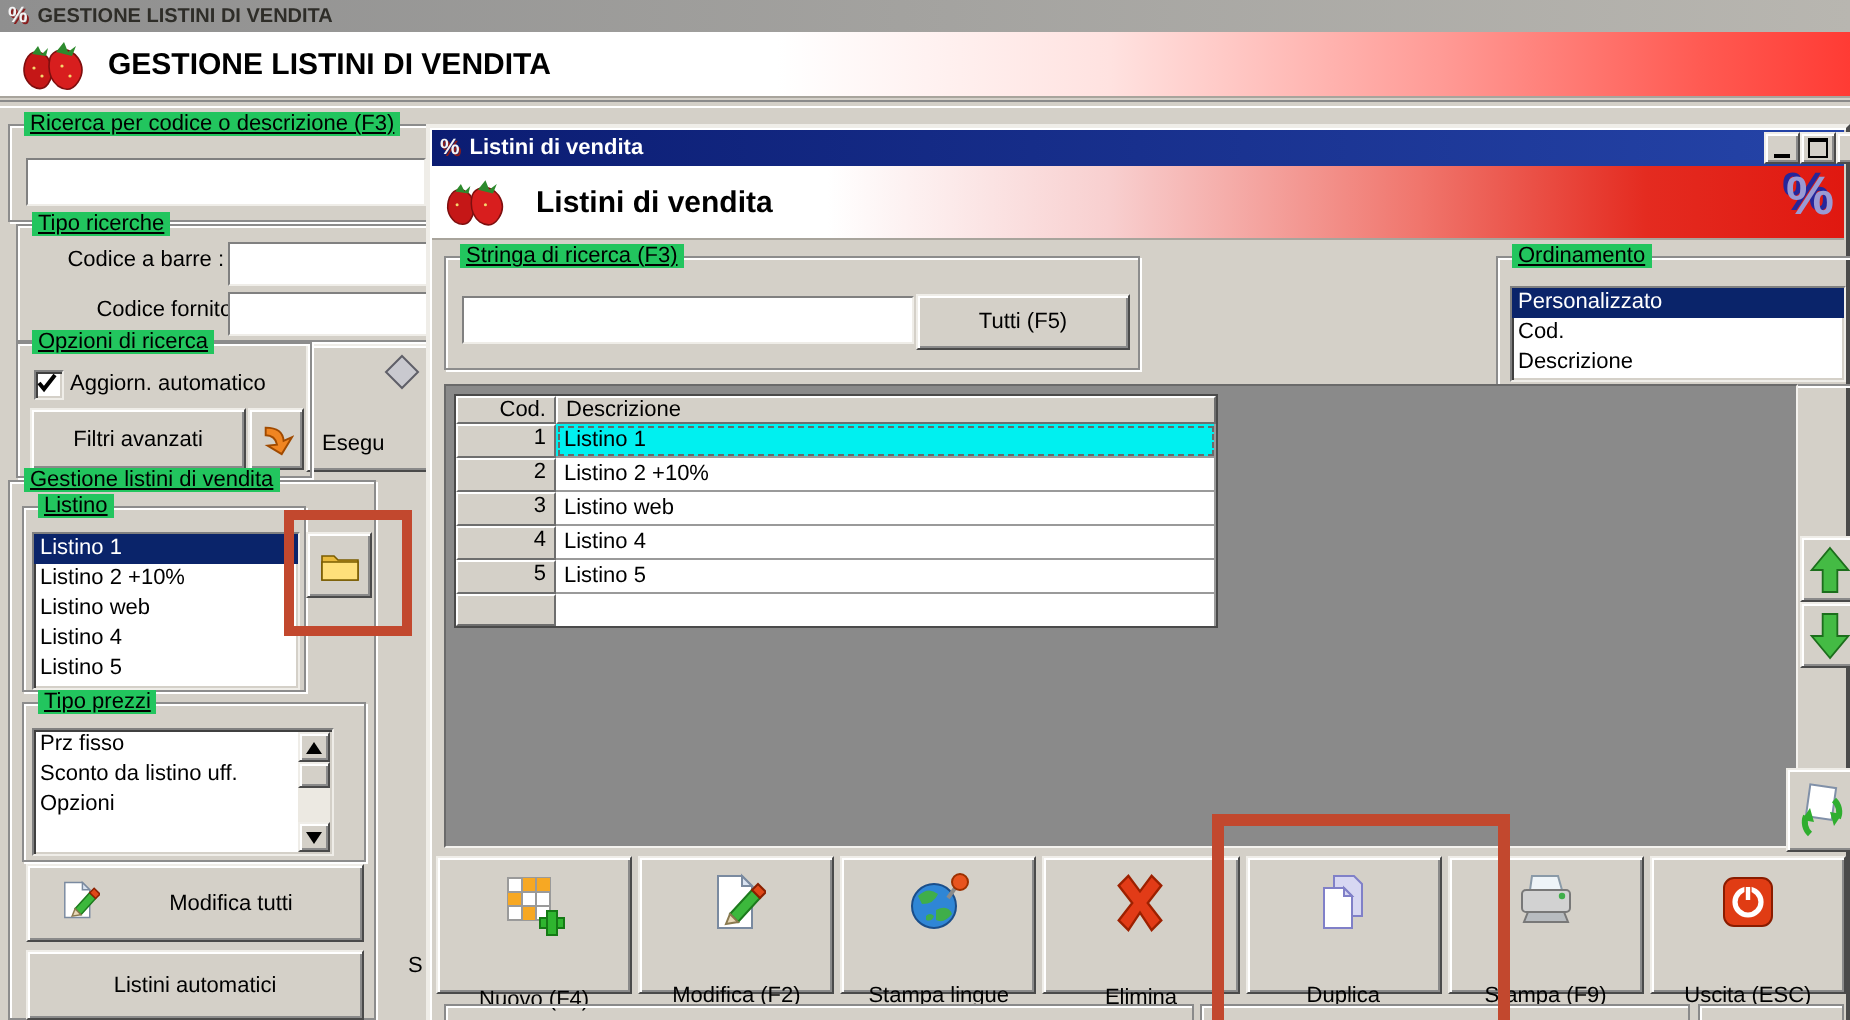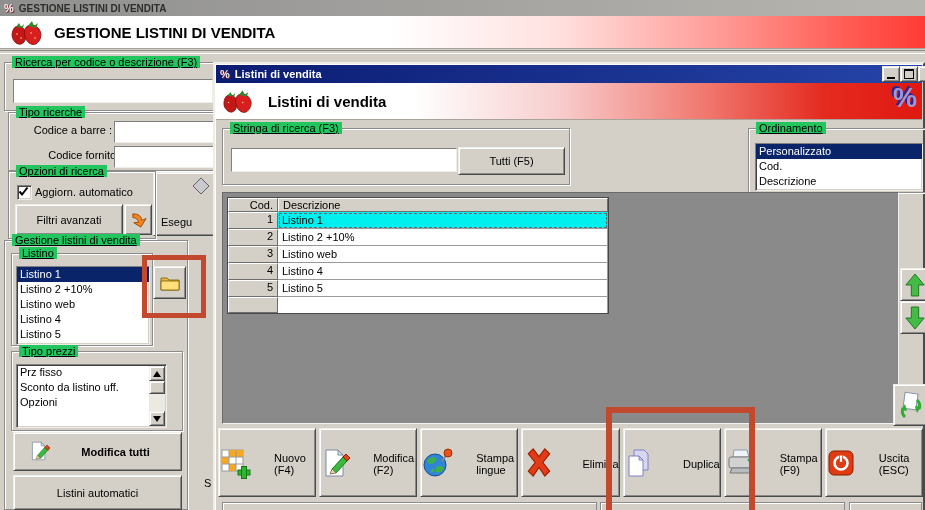--- a/index.html
+++ b/index.html
@@ -47,21 +47,21 @@
   .trow{display:flex;}
   .tch{background:#d4d0c8;border:1px solid;border-color:#fff #6e6e6e #6e6e6e #fff;box-sizing:border-box;}
   .c-num{width:50px;text-align:right;padding-right:4px;box-sizing:border-box;}
   .c-desc{flex:1;padding-left:4px;box-sizing:border-box;}
   .tdata{background:#fff;border-right:1px solid #9a9a9a;border-bottom:1px solid #9a9a9a;
      height:17px;line-height:16px;box-sizing:border-box;}
   .hrow{height:14px;line-height:12px;}
   .tdata.sel{background:#00f0f0;outline:1px dashed #6a6a6a;outline-offset:-2px;}
   
   #toolbar{left:3px;top:364px;width:705px;height:69px;display:flex;gap:3px;}
-  .tool-btn{flex:1;display:flex;flex-direction:row;align-items:center;justify-content:space-between;
+  .tool-btn{flex:1;display:flex;flex-direction:column;align-items:center;justify-content:space-between;
      padding:7px 0 5px 0;box-sizing:border-box;gap:23px;}
   .sliver{height:8px;border:1px solid #8a8a8a;border-bottom:none;box-shadow:inset 1px 1px 0 #fff;box-sizing:border-box;}
   
   .anno{border:5px solid #c2482e;z-index:60;}
   
   .ck{width:13px;height:13px;}
   .tri-up{width:0;height:0;border-left:4px solid transparent;border-right:4px solid transparent;border-bottom:6px solid #000;}
   .tri-down{width:0;height:0;border-left:4px solid transparent;border-right:4px solid transparent;border-top:6px solid #000;}
   .scrollcol{position:absolute;top:1px;right:1px;bottom:1px;width:16px;background:#ece9e2;}
   input{font-family:"Liberation Sans",sans-serif;font-size:11px;}
@@ -172,21 +172,21 @@
               <span class="tri-up"></span>
             </div>
           <div class="raised" style="height:11px;"></div>
           <div class="raised btn abs" style="left:0;right:0;bottom:0;height:13px;">
               <span class="tri-down"></span>
             </div>
         </div>
       </div>
     </div>
 
-    <div class="abs raised btn" style="left:8px;top:191px;width:167px;height:37px;justify-content:center;font-weight:bold;">
+    <div class="abs raised btn" style="left:8px;top:191px;width:167px;height:37px;justify-content:center;">
       <span style="margin-left:14px;">
         <svg width="22" height="22" viewBox="0 0 30 30">
           <path d="M6 3 h12 l5 5 v19 h-17z" fill="#fff" stroke="#7a8aa0"></path>
           <path d="M18 3 l5 5 h-5z" fill="#d8e2f0" stroke="#7a8aa0"></path>
           <path d="M13 21 L23 10 L27 14 L17 25 Z" fill="#3cb83c" stroke="#1d7a1d"></path>
           <path d="M23 10 L26 7 L30 11 L27 14 Z" fill="#e04818" stroke="#8a2000"></path>
           <path d="M13 21 L17 25 L11 26 Z" fill="#e8d8b8" stroke="#8a7a50"></path>
         </svg>
       </span>
       <span style="margin:0 auto;">Modifica tutti</span>

